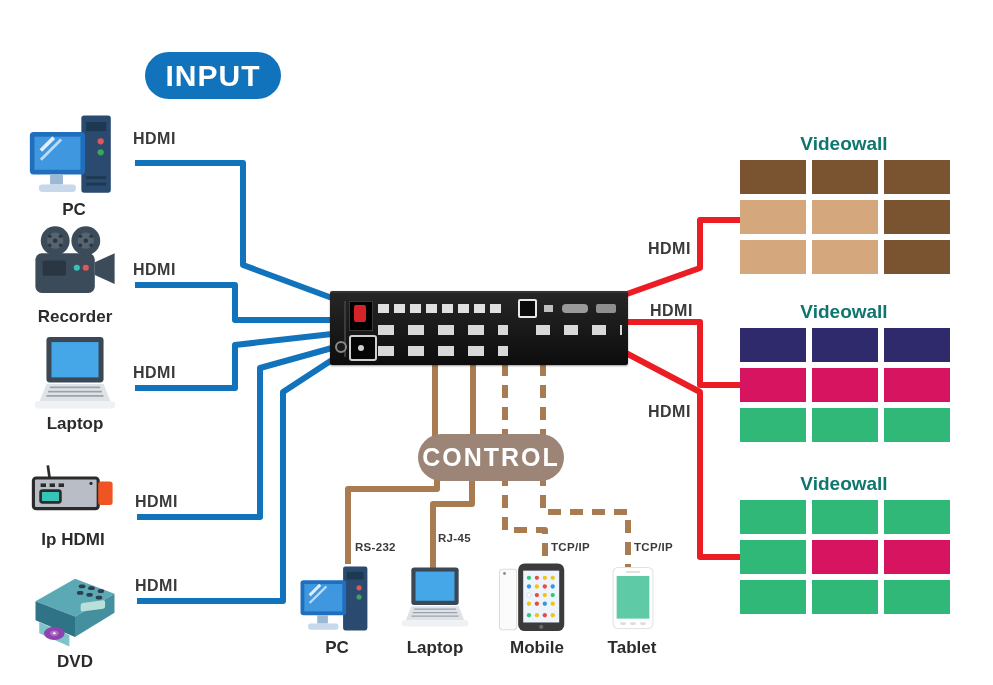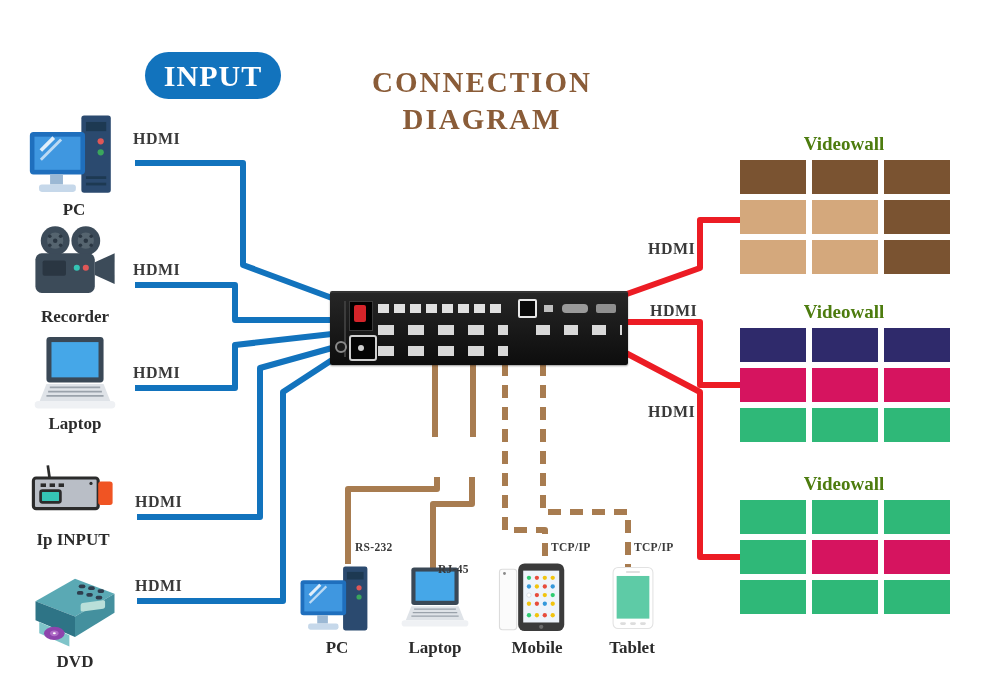--- a/index.html
+++ b/index.html
@@ -1,18 +1,18 @@
 <!DOCTYPE html>
 <html style="--input-blue: #1273bd; --output-green: #7dc242; --control-taupe: #9c8577; --red-line: #ec1c24; --brown-line: #a87c50; --title-brown: #8a5c38; --label-text: #3a3a3a; --tile-dark-brown: #7a5331; --tile-tan: #d4a87c; --tile-navy: #2f2a6b; --tile-pink: #d6145f; --tile-green: #2fb878;"><head>
 <meta charset="utf-8">
 <style>
   html,body{margin:0;padding:0;background:#fff;}
   .stage{
     position:relative;width:993px;height:685px;background:#ffffff;overflow:hidden;
-    font-family:Liberation Serif, serif;color:#3a3a3a;
+    font-family:Liberation Sans, sans-serif;color:#3a3a3a;
   }
   svg.wires{position:absolute;left:0;top:0;z-index:1;}
   .wire{fill:none;stroke-width:6;stroke-linejoin:round;stroke-linecap:butt;}
   .wire-blue{stroke:var(--input-blue);}
   .wire-red{stroke:var(--red-line);}
   .wire-brown{stroke:var(--brown-line);}
   .wire-dashed{stroke-dasharray:13 9;}
 
   .badge{
     position:absolute;z-index:3;display:flex;align-items:center;justify-content:center;
@@ -23,21 +23,21 @@
   .badge-control{left:418px;top:434px;width:146px;height:47px;background:var(--control-taupe);font-size:25px;letter-spacing:2px;}
 
   .diagram-title{
     position:absolute;left:332px;top:64px;width:300px;text-align:center;z-index:2;
     color:var(--title-brown);font-weight:bold;font-size:29px;letter-spacing:2px;line-height:37px;
   }
   .lbl{position:absolute;z-index:3;font-weight:bold;color:var(--label-text);}
   .lbl.hdmi{font-size:16px;letter-spacing:0.5px;}
   .lbl.conn{font-size:11.5px;letter-spacing:0.3px;text-align:center;}
   .devname{position:absolute;z-index:3;text-align:center;font-size:17px;color:#2b2b2b;font-weight:bold;}
-  .vw-title{position:absolute;z-index:3;text-align:center;width:208px;font-size:19px;color:#4d7c0f;font-weight:bold;}
+  .vw-title{position:absolute;z-index:3;text-align:center;width:208px;font-size:19px;color:#0f766e;font-weight:bold;}
   .vw-grid{
     position:absolute;z-index:2;display:grid;
     grid-template-columns:repeat(3,66px);grid-auto-rows:34px;gap:6px;
   }
   .tile{width:66px;height:34px;}
 
   .icon{position:absolute;z-index:2;}
 
   
   .device{
@@ -80,24 +80,21 @@
 
     <polyline class="wire wire-brown" points="435,361 435,437"></polyline>
     <polyline class="wire wire-brown" points="473,361 473,437"></polyline>
     <polyline class="wire wire-brown" points="437,477 437,489 348,489 348,564"></polyline>
     <polyline class="wire wire-brown" points="472,477 472,504 433,504 433,568"></polyline>
     <polyline class="wire wire-brown wire-dashed" points="505,363 505,530 545,530 545,563"></polyline>
     <polyline class="wire wire-brown wire-dashed" points="543,363 543,512 628,512 628,568"></polyline>
   </svg>
 
   <div class="badge badge-input">INPUT</div>
-  <div class="diagram-title">
-    <div>CONNECTION</div>
-    <div>DIAGRAM</div>
-  </div>
+  <div class="badge badge-control">CONTROL</div>
 
   <div class="device">
     <div class="sep"></div>
     <div class="pwr-frame"></div>
     <div class="pwr"></div>
     <div class="iec"></div>
     <div class="screw"></div>
     <div class="row row-top"></div>
     <div class="rj45"></div>
     <div class="usb"></div>
@@ -170,21 +167,21 @@
       <path d="M24 16 L22 2" stroke="#2b2b2b" stroke-width="3"></path>
       <rect x="6" y="16" width="72" height="34" rx="3" fill="#b9bec6" stroke="#2b2b2b" stroke-width="3.5"></rect>
       <rect x="14" y="22" width="6" height="4" fill="#2b2b2b"></rect>
         <rect x="24" y="22" width="6" height="4" fill="#2b2b2b"></rect>
         <rect x="34" y="22" width="6" height="4" fill="#2b2b2b"></rect>
       <rect x="14" y="30" width="22" height="13" rx="2" fill="#35c4b5" stroke="#2b2b2b" stroke-width="3"></rect>
       <circle cx="70" cy="22" r="1.8" fill="#2b2b2b"></circle>
       <rect x="78" y="20" width="16" height="26" rx="3" fill="#f05423"></rect>
     </svg>
   </div>
-  <div class="devname" style="left:28px;top:530px;width:90px">Ip INPUT</div>
+  <div class="devname" style="left:28px;top:530px;width:90px">Ip HDMI</div>
   <div class="lbl hdmi" style="left:135px;top:493px">HDMI</div>
 
   <div class="icon" style="left:28px;top:563px;width:94px;height:88px">
     <svg viewBox="0 0 100 92" width="94" height="88">
       <polygon points="8,40 50,16 92,32 50,56" fill="#5aa9b4"></polygon>
       <g fill="#2e3e4e">
         <rect x="54" y="22" width="7" height="4" rx="2"></rect>
           <rect x="64" y="24" width="7" height="4" rx="2"></rect>
           <rect x="74" y="27" width="7" height="4" rx="2"></rect>
         <rect x="52" y="29" width="7" height="4" rx="2"></rect>
@@ -240,21 +237,21 @@
       <div class="tile" style="background: rgb(47, 184, 120);"></div>
       <div class="tile" style="background: rgb(47, 184, 120);"></div>
       <div class="tile" style="background: rgb(214, 20, 95);"></div>
       <div class="tile" style="background: rgb(214, 20, 95);"></div>
       <div class="tile" style="background: rgb(47, 184, 120);"></div>
       <div class="tile" style="background: rgb(47, 184, 120);"></div>
       <div class="tile" style="background: rgb(47, 184, 120);"></div>
     </div>
 
   <div class="lbl conn" style="left:355px;top:541px">RS-232</div>
-  <div class="lbl conn" style="left:438px;top:563px">RJ-45</div>
+  <div class="lbl conn" style="left:438px;top:532px">RJ-45</div>
   <div class="lbl conn" style="left:551px;top:541px">TCP/IP</div>
   <div class="lbl conn" style="left:634px;top:541px">TCP/IP</div>
 
   <div class="icon" style="left:298px;top:562px;width:78px;height:76px">
     <svg viewBox="0 0 100 100" width="78" height="76">
       <rect x="58" y="6" width="32" height="84" rx="3" fill="#2b4a6f"></rect>
       <rect x="63" y="13" width="22" height="10" fill="#1d3952"></rect>
       <circle cx="79" cy="34" r="3.4" fill="#e05757"></circle>
       <circle cx="79" cy="46" r="3.4" fill="#3aa65c"></circle>
       <rect x="2" y="24" width="60" height="46" rx="4" fill="#1f6fbd"></rect>

